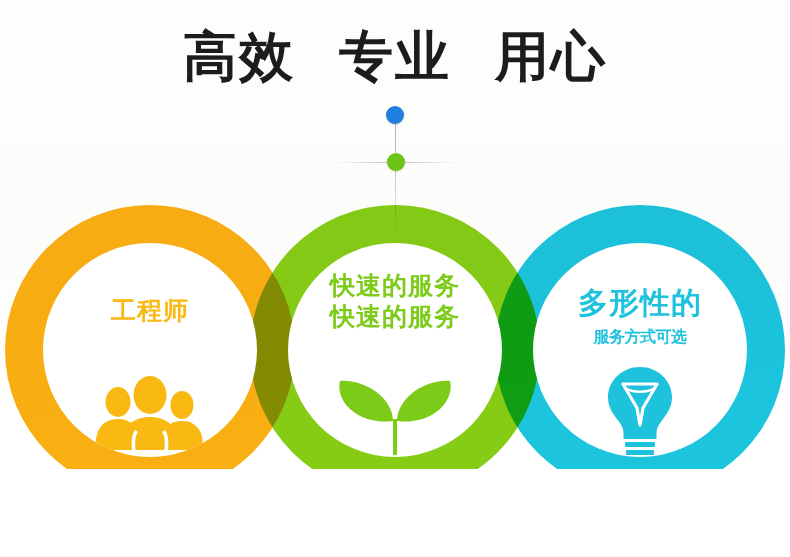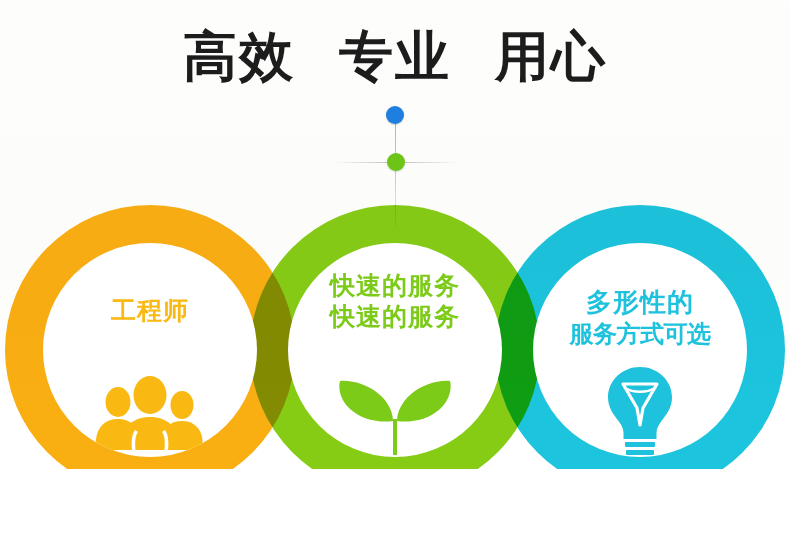--- a/index.html
+++ b/index.html
@@ -135,22 +135,22 @@
     line-height: 31px;
     letter-spacing: 1px;
     white-space: nowrap;
     font-family: "DejaVu Sans", "Liberation Sans", sans-serif;
   }
   .label .l2 { display: block; }
 
   .label-orange { top: 52px; color: #f9b912; font-size: 25px; }
   .label-green  { top: 27px; color: #7ccb18; font-size: 25px; }
   .label-cyan   { top: 44px; color: #1ec2dc; font-size: 24px; letter-spacing: 0px; }
-  .label-cyan .l1 { font-size: 26px; letter-spacing: 1px; }
-  .label-cyan .l2 { font-size: 24px; letter-spacing: -0.5px; }
+  .label-cyan .l1 { font-size: 30px; letter-spacing: 1px; }
+  .label-cyan .l2 { font-size: 16px; letter-spacing: -0.5px; }
 
   .glyph {
     position: absolute;
     left: 0;
     width: 214px;
     text-align: center;
   }
   .glyph svg { display: inline-block; }
 
   .glyph-people { top: 133px; }

